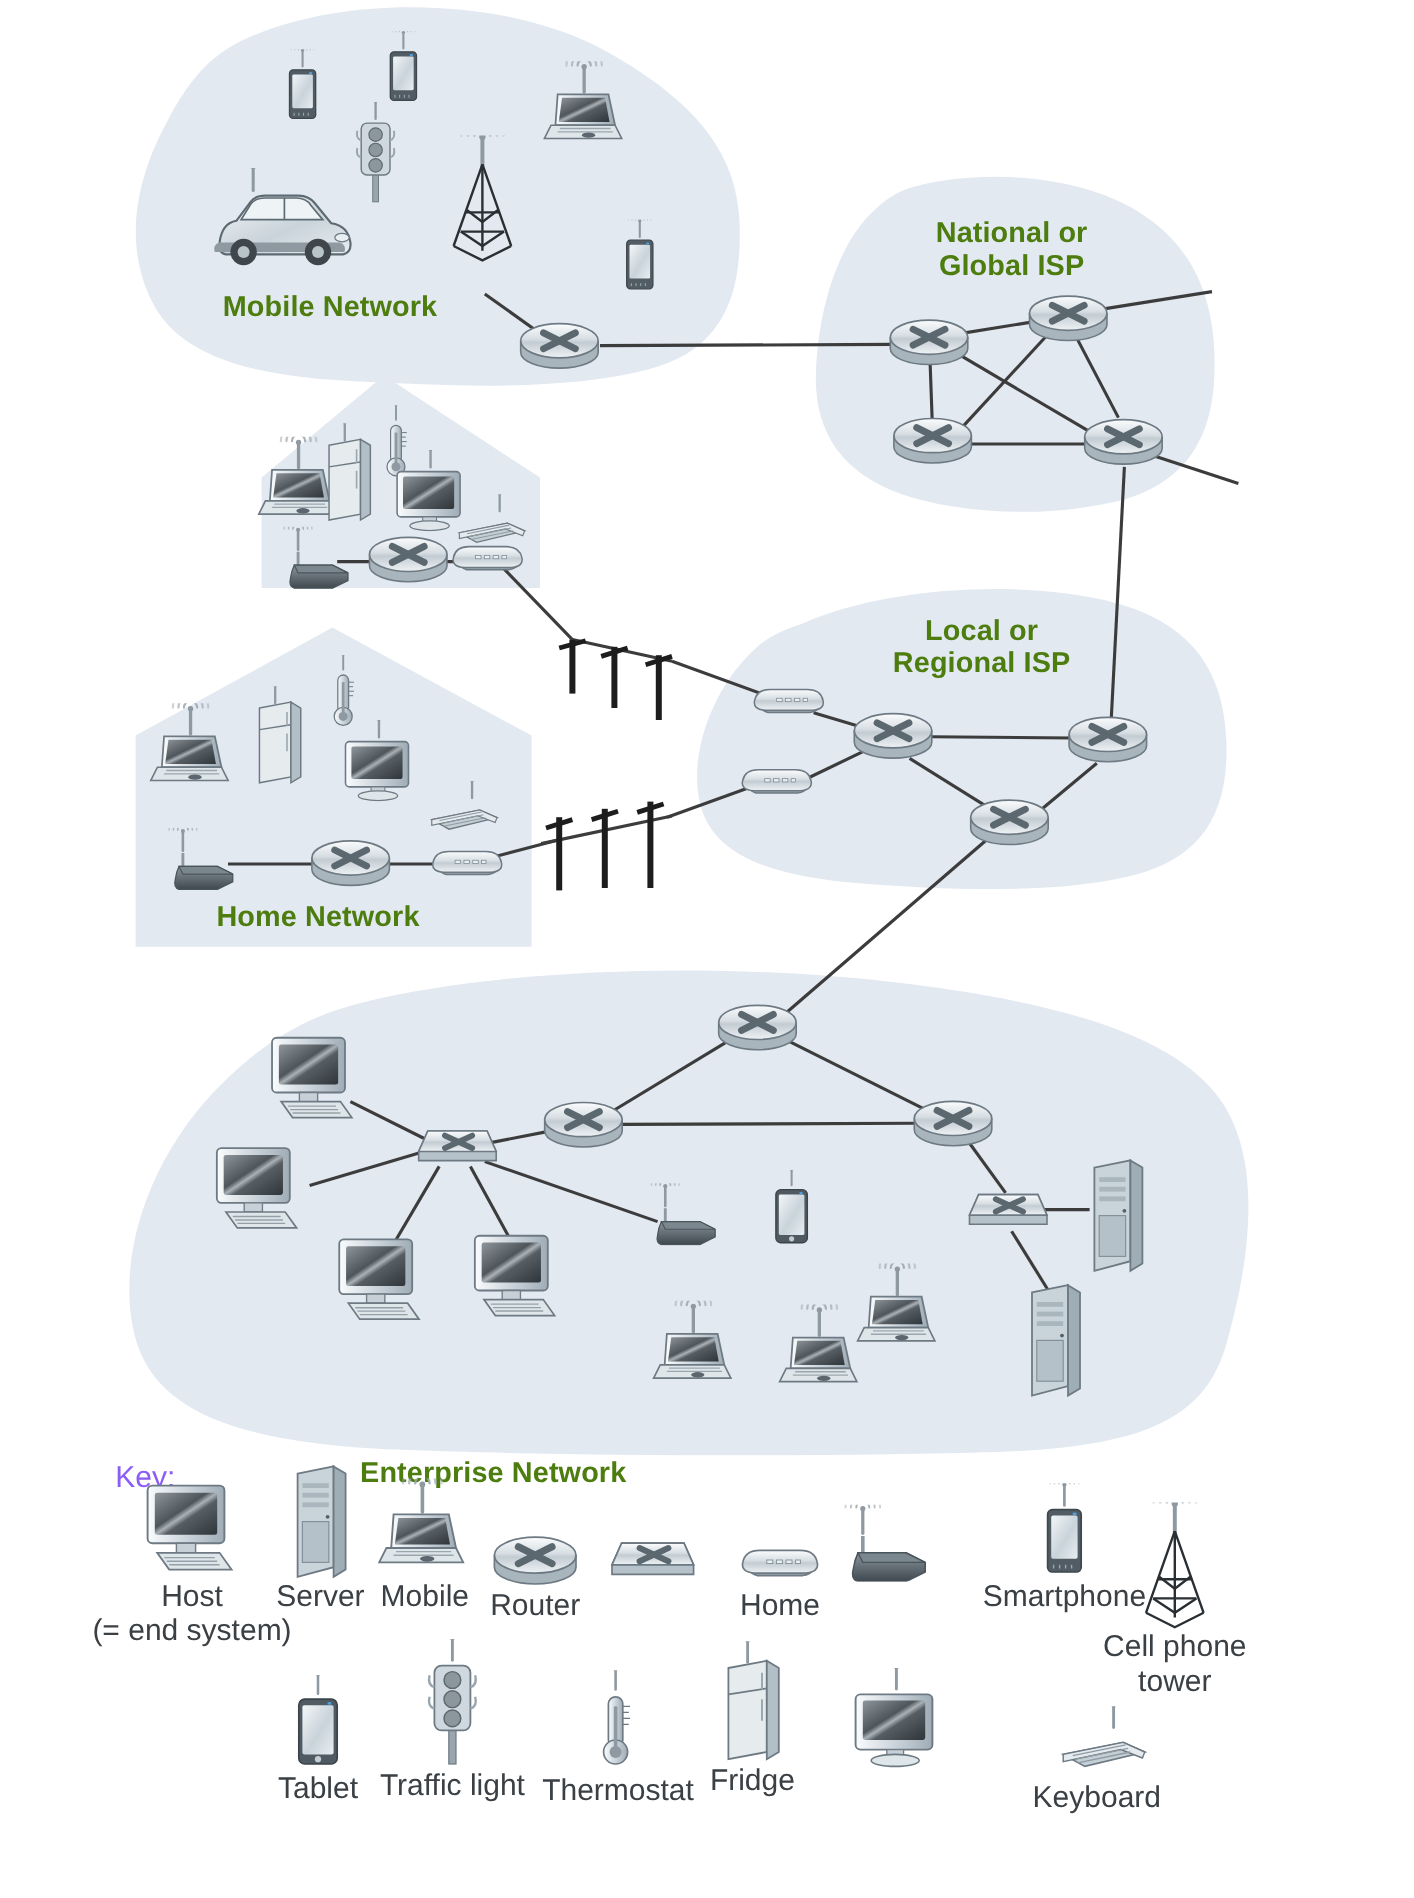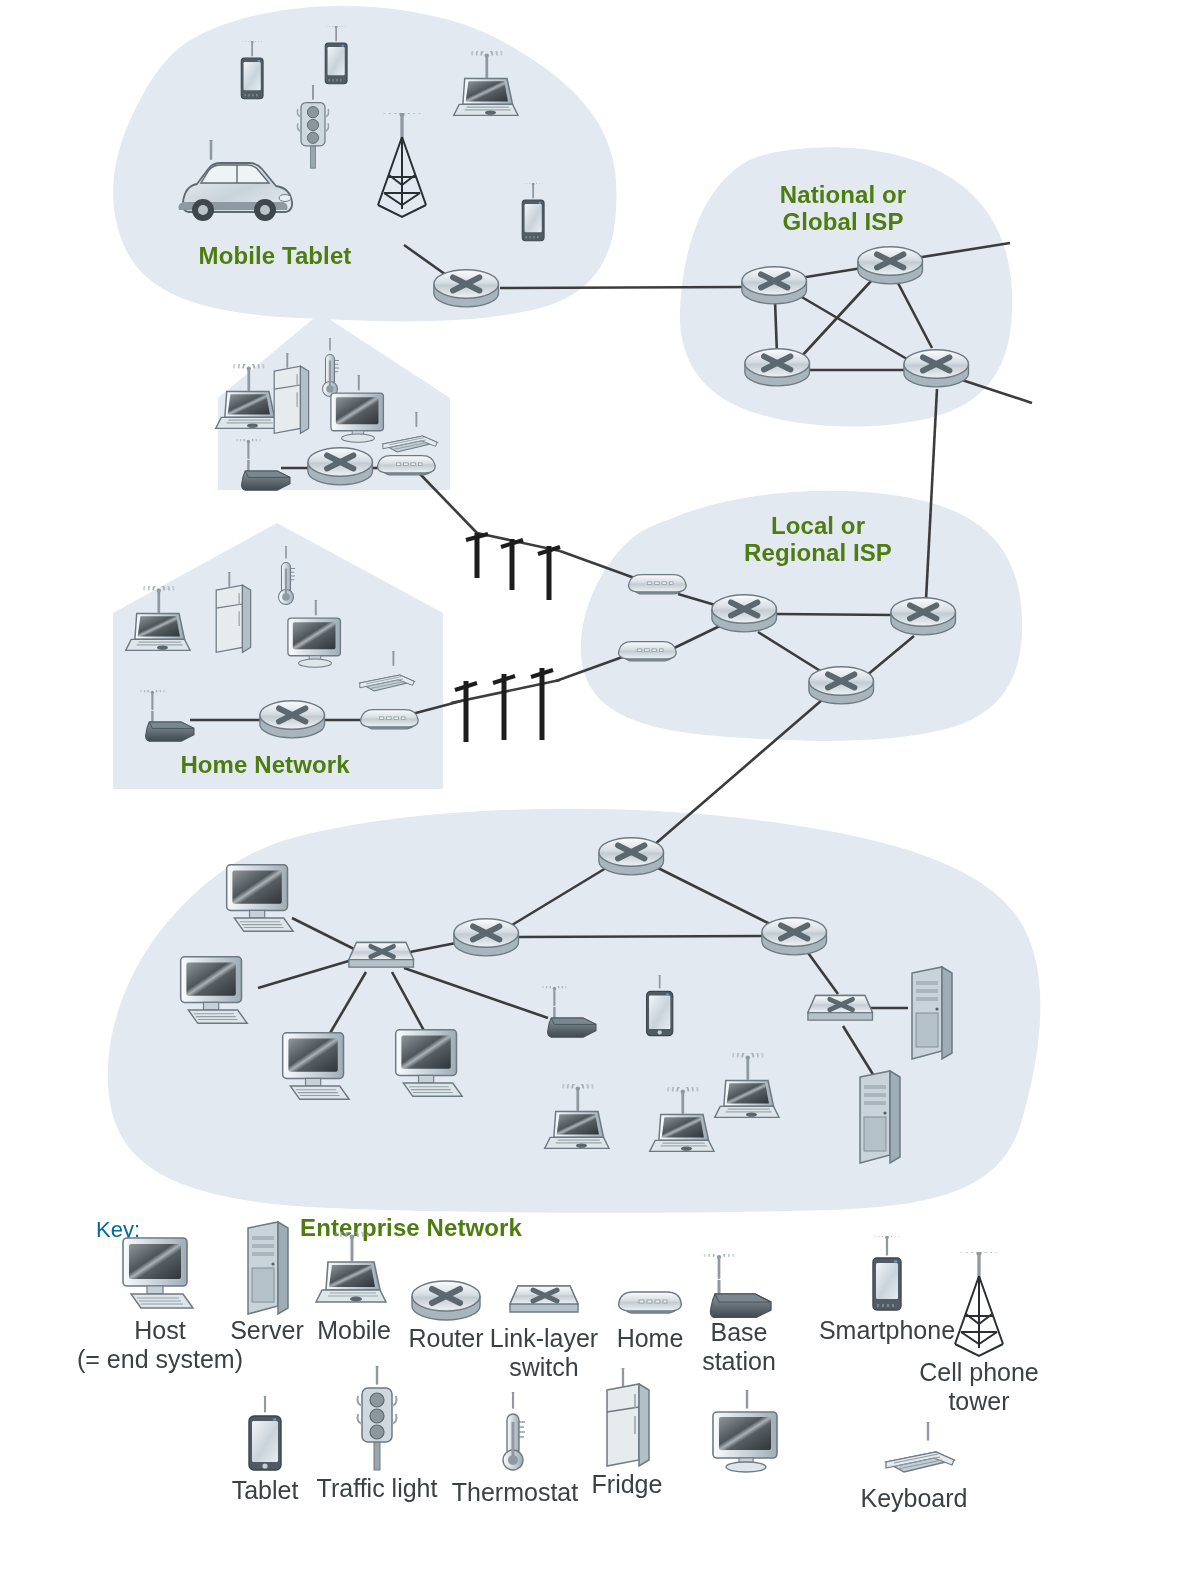--- a/index.html
+++ b/index.html
@@ -8,21 +8,21 @@
     font-family:"Liberation Sans","DejaVu Sans",sans-serif;
     color:#3b3f44;
   }
   #stage{position:absolute;inset:0;width:1178px;height:1582px;}
   svg.layer{position:absolute;left:0;top:0;width:1178px;height:1582px;overflow:visible;}
   .lbl{
     position:absolute;font-weight:bold;color:#4d7c0f;
     letter-spacing:.1px;line-height:1.12;text-align:center;white-space:pre-line;
   }
   .lbl.n1{font-size:24px;}
-  .keytitle{position:absolute;font-size:22px;font-weight:normal;color:#0369a1;}
+  .keytitle{position:absolute;font-size:25px;font-weight:normal;color:#8b5cf6;}
   .keycell{position:absolute;text-align:center;}
   .keycell .cap{font-size:25px;color:#3b4045;line-height:1.15;white-space:pre-line;font-weight:normal;}
   .ic{position:absolute;}
 </style>
 </head>
 <body>
 
 <div id="stage">
 
   <svg class="layer">
@@ -818,21 +818,21 @@
       <path d="M38 2 l10 6 v80 l-10 6z" fill="#9fadb6" stroke="#6e7a83" stroke-width="1.5"></path>
       <rect x="12" y="16" width="22" height="4" fill="#aab6bd"></rect>
       <rect x="12" y="24" width="22" height="4" fill="#aab6bd"></rect>
       <rect x="12" y="32" width="22" height="4" fill="#aab6bd"></rect>
       <rect x="12" y="48" width="22" height="34" fill="#b5c1c8" stroke="#84909a" stroke-width="1"></rect>
       <circle cx="33" cy="44" r="1.6" fill="#55616a"></circle>
     </svg></div>
     </div>
 
   <div id="region-labels">
-      <div class="lbl n1" style="left: 115px; top: 243px; width: 320px;">Mobile Tablet</div>
+      <div class="lbl n1" style="left: 115px; top: 243px; width: 320px;">Mobile Network</div>
       <div class="lbl n1" style="left: 683px; top: 182px; width: 320px;">National or
 Global ISP</div>
       <div class="lbl n1" style="left: 658px; top: 513px; width: 320px;">Local or
 Regional ISP</div>
       <div class="lbl n1" style="left: 105px; top: 752px; width: 320px;">Home Network</div>
       <div class="lbl n1" style="left: 251px; top: 1168px; width: 320px; margin-top: 47px;">Enterprise Network</div>
     </div>
 
   <div class="keytitle" style="left: 96px; top: 1217px;">Key:</div>
   <div id="key-row-1">
@@ -906,22 +906,20 @@
         <div style="height: 86px; display: flex; align-items: flex-end; justify-content: center;">
     <svg width="72" height="48" viewBox="0 0 72 48">
       <path d="M10 10 h52 l8 18 v8 h-68 v-8z" fill="#b6c2c9" stroke="#6e7a83" stroke-width="1.4"></path>
       <path d="M10 10 h52 l8 18 h-68z" fill="url(#gMetal)" stroke="#6e7a83" stroke-width="1.4"></path>
       <g stroke="#5c686f" stroke-width="5" stroke-linecap="round">
         <line x1="25" y1="14" x2="49" y2="25"></line>
               <line x1="49" y1="14" x2="25" y2="25"></line>
       </g>
     </svg>
         </div>
-        <div class="cap">Link-layer
-switch</div>
       </div>
       <div class="keycell" style="left: 560px; top: 1238px; width: 180px;">
         <div style="height: 86px; display: flex; align-items: flex-end; justify-content: center;">
     <svg width="66" height="38" viewBox="0 0 66 38">
       <path d="M8 14 q-4 10 6 13 h38 q12 -2 8 -13z" fill="#98a5ae" stroke="#6e7a83" stroke-width="1.3"></path>
       <path d="M16 6 h34 q12 0 14 10 q2 8 -10 9 h-42 q-12 -1 -10 -9 q2 -10 14 -10z" fill="url(#gMetal)" stroke="#6e7a83" stroke-width="1.4"></path>
       <g fill="#e9eef1" stroke="#7d8a93" stroke-width=".7">
         <rect x="22" y="14" width="5" height="3"></rect>
               <rect x="30" y="14" width="5" height="3"></rect>
         <rect x="38" y="14" width="5" height="3"></rect>
@@ -939,22 +937,20 @@
               <circle cx="0" cy="-1" r="2.4" fill="#8e99a1" stroke="none"></circle>
               <path d="M -6 -2 A 6 6 0 0 1 6 -2" opacity="0.85"></path>
               <path d="M -11 -2 A 11 11 0 0 1 11 -2" opacity="0.6699999999999999"></path>
               <path d="M -16 -2 A 16 16 0 0 1 16 -2" opacity="0.49"></path>
             </g>
       <path d="M18 26 v16" stroke="#8e99a1" stroke-width="3"></path>
       <path d="M14 40 h40 l16 8 v8 l-16 8 h-40 q-6 -2 -4 -10 q1 -8 4 -14z" fill="url(#gDark)" stroke="#4a545b" stroke-width="1.3"></path>
       <path d="M14 40 h40 l16 8 h-52z" fill="#7b878f" stroke="#4a545b" stroke-width="1.2"></path>
     </svg>
         </div>
-        <div class="cap">Base
-station</div>
       </div>
       <div class="keycell" style="left: 797px; top: 1230px; width: 180px;">
         <div style="height: 86px; display: flex; align-items: flex-end; justify-content: center;">
     <svg width="44" height="80" viewBox="0 0 44 80">
       <g stroke="#9aa5ad" fill="none" stroke-width="1.5" stroke-linecap="round" transform="translate(22,2) scale(0.75)">
               <line x1="0" y1="0" x2="0" y2="22" stroke="#8e99a1" stroke-width="3"></line>
               <circle cx="0" cy="-1" r="2.4" fill="#8e99a1" stroke="none"></circle>
               <path d="M -6 -2 A 6 6 0 0 1 6 -2" opacity="0.85"></path>
               <path d="M -11 -2 A 11 11 0 0 1 11 -2" opacity="0.6699999999999999"></path>
               <path d="M -16 -2 A 16 16 0 0 1 16 -2" opacity="0.49"></path>

